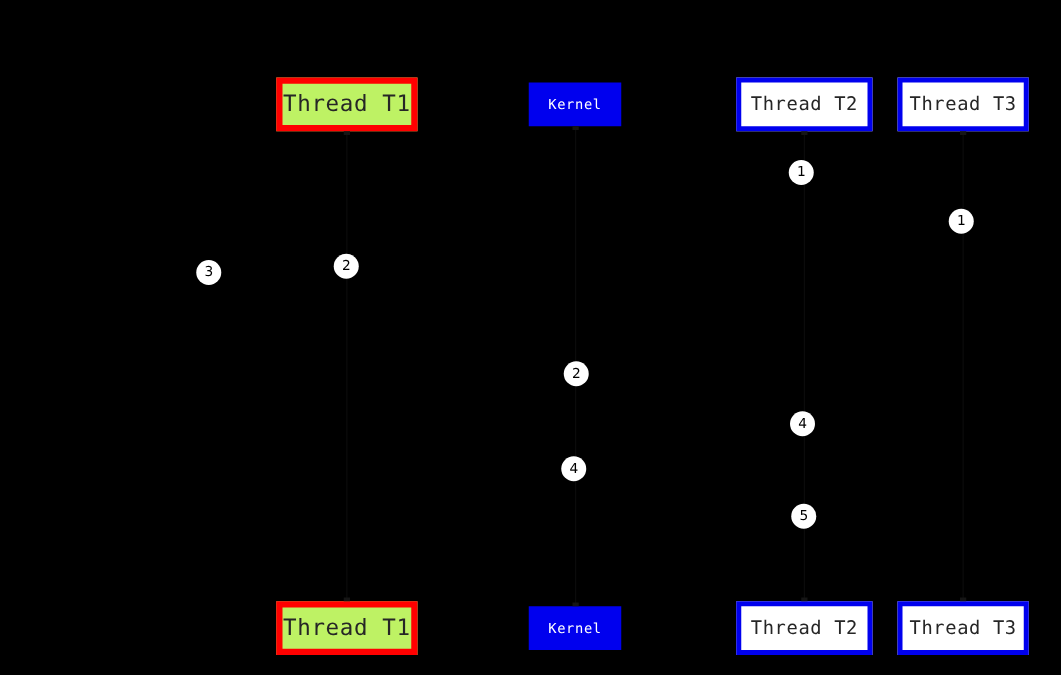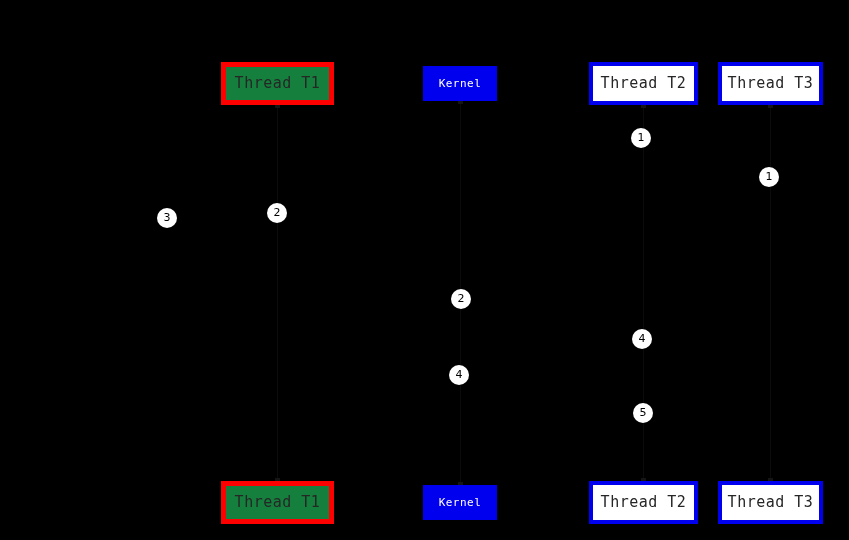--- a/index.html
+++ b/index.html
@@ -33,24 +33,24 @@
     white-space: nowrap;
     letter-spacing: 0.5px;
   }
   .participant .plabel {
     display: block;
     line-height: 1;
   }
 
   
   .p-red {
-    background: #15803d;
+    background: #bef264;
     border: 5px solid #ff0000;
     color: #262626;
-    font-size: 15px;
+    font-size: 18px;
   }
   
   .p-blue {
     background: #ffffff;
     border: 4px solid #0000ee;
     color: #262626;
     font-size: 15px;
   }
   
   .p-solid {

